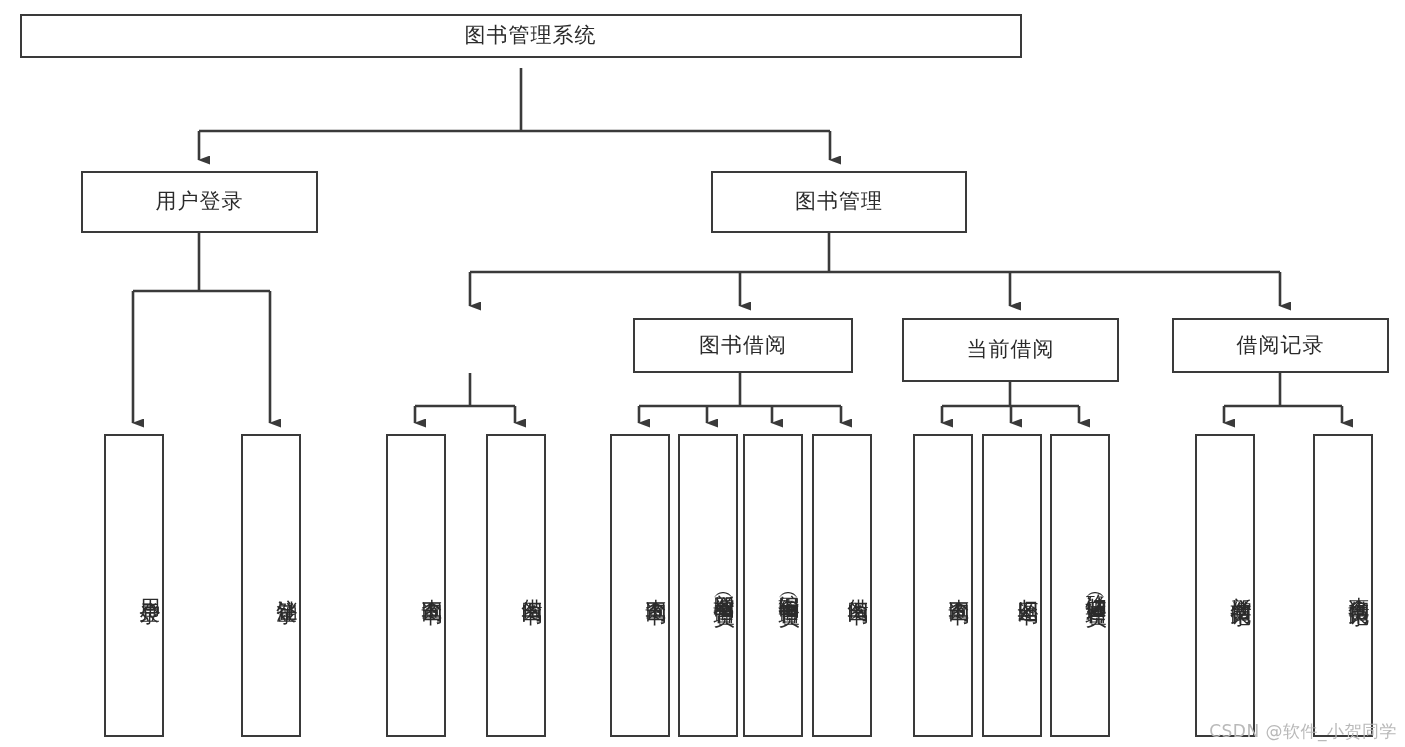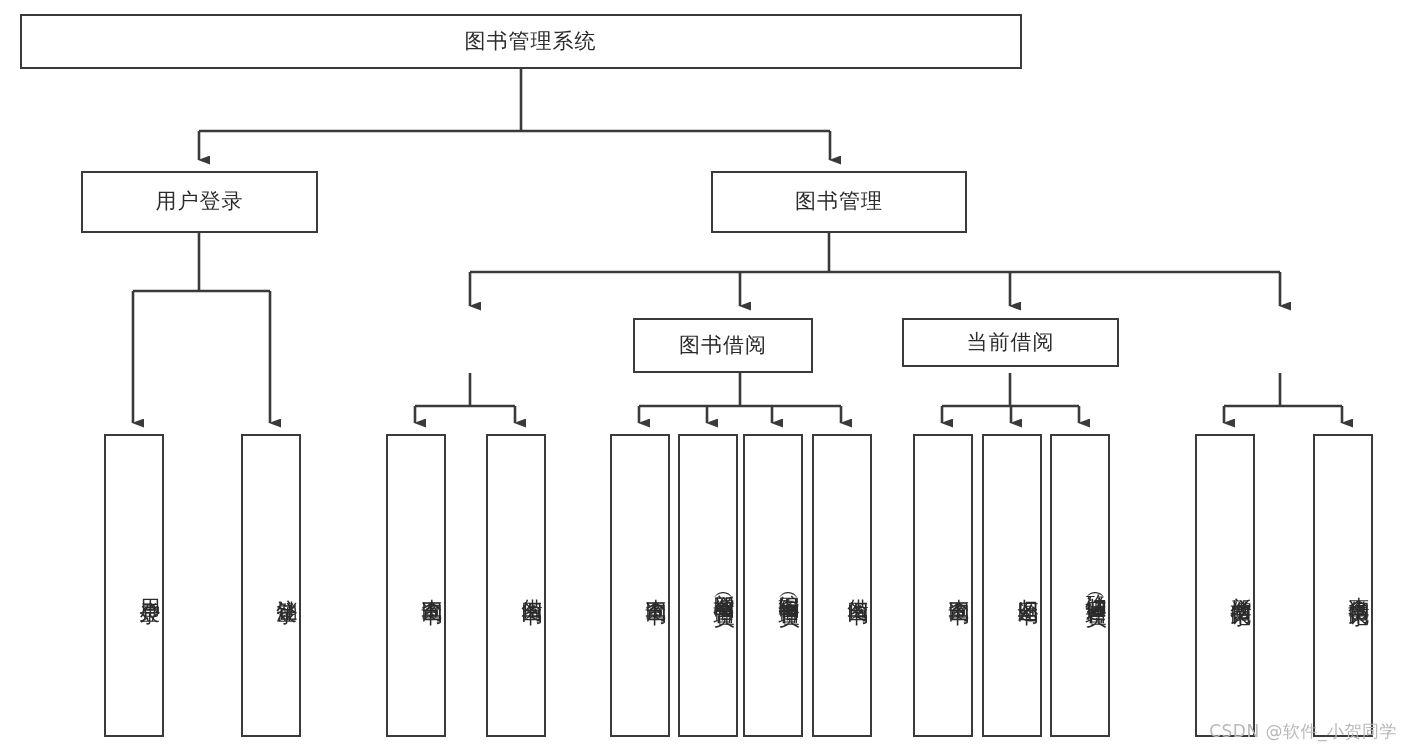--- a/index.html
+++ b/index.html
@@ -118,36 +118,39 @@
       <path d="M1011,406 L1011,423" marker-end="url(#arrow)"></path>
       <path d="M1079,406 L1079,423" marker-end="url(#arrow)"></path>
 
       <path d="M1280,373 L1280,406"></path>
       <path d="M1224,406 L1342,406"></path>
       <path d="M1224,406 L1224,423" marker-end="url(#arrow)"></path>
       <path d="M1342,406 L1342,423" marker-end="url(#arrow)"></path>
     </g>
   </svg>
 
-  <div class="node h" style="left:20px; top:14px; width:1002px; height:55px;padding-left:19px;">
+  <div class="node h" style="left:20px; top:14px; width:1002px; height:44px;padding-left:19px;">
     <span>图书管理系统</span>
   </div>
 
   <div class="node h" style="left:81px; top:171px; width:237px; height:62px;">
     <span>用户登录</span>
   </div>
   <div class="node h" style="left:711px; top:171px; width:256px; height:62px;">
     <span>图书管理</span>
   </div>
 
-  <div class="node h" style="left:633px; top:318px; width:180px; height:55px;">
+  <div class="node h" style="left:633px; top:318px; width:220px; height:55px;">
     <span>图书借阅</span>
   </div>
-  <div class="node h" style="left:902px; top:318px; width:217px; height:49px;">
+  <div class="node h" style="left:902px; top:318px; width:217px; height:64px;">
     <span>当前借阅</span>
+  </div>
+  <div class="node h" style="left:1172px; top:318px; width:217px; height:55px;">
+    <span>借阅记录</span>
   </div>
 
   <div class="node v" style="left:104px; top:434px; width:60px; height:303px;">
     <span class="vtext">用户登录</span>
   </div>
   <div class="node v" style="left:241px; top:434px; width:60px; height:303px;">
     <span class="vtext">注销登录</span>
   </div>
 
   <div class="node v" style="left:386px; top:434px; width:60px; height:303px;">

